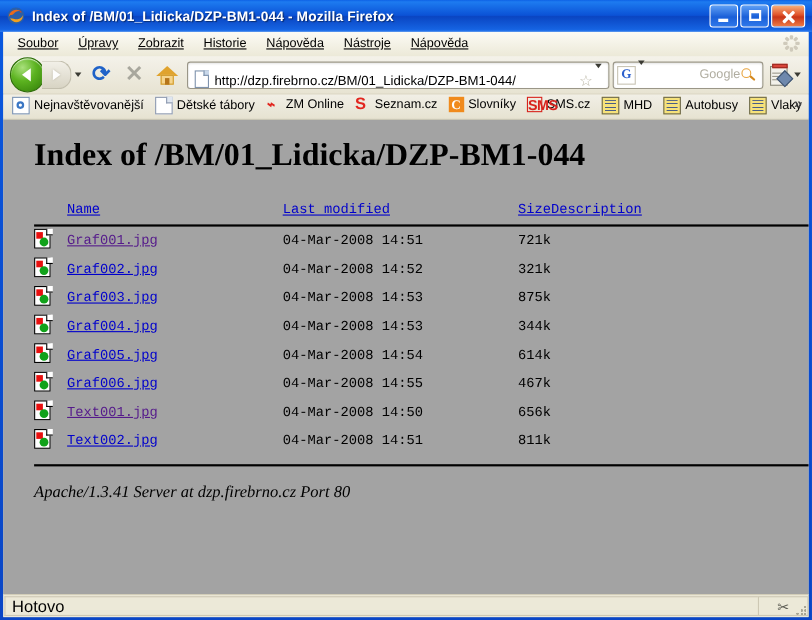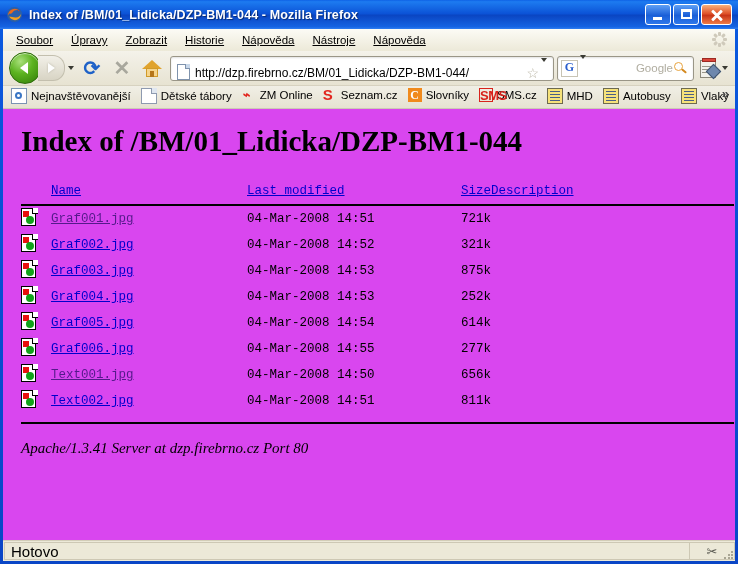--- a/index.html
+++ b/index.html
@@ -143,22 +143,22 @@
   .ic-s{color:#e2261f;font-weight:bold;font-size:15px;line-height:14px;font-family:"Liberation Sans",sans-serif;}
   .ic-c{color:#fff;background:#f08a1c;font-weight:bold;font-size:12px;line-height:14px;text-align:center;font-family:"Liberation Serif",serif;}
   .ic-sms{color:#d8231c;font-weight:bold;font-size:13px;line-height:14px;text-align:center;letter-spacing:-.5px;border:1px solid #d8231c;box-sizing:border-box;}
   .ic-book{background:#f6e27a;border:1px solid #6d6a50;}
   .ic-book:after{content:"";position:absolute;left:2px;top:2px;right:2px;bottom:2px;
      background:repeating-linear-gradient(180deg,#4a5e86 0 1px,#f6e27a 1px 3px);}
   .bm-more{position:absolute;right:6px;font-size:13px;color:#444;font-weight:bold;}
 
   
   .page{
-    flex:1 1 auto;background:#d946ef;overflow:hidden;position:relative;
-    padding:0 18px;
+    flex:1 1 auto;background:#a3a3a3;overflow:hidden;position:relative;
+    padding:0 28px;
   }
   h1.idx{
     font-family:"Liberation Serif",serif;font-weight:bold;font-size:29px;
     margin:16px 0 0 0;color:#000;letter-spacing:0px;
   }
   table.listing{border-collapse:collapse;margin-top:20px;width:708px;table-layout:fixed;}
   table.listing td{font-family:"Liberation Mono",monospace;font-size:12.5px;color:#000;padding:0;height:26px;vertical-align:middle;white-space:nowrap;margin-top:44px;}
   td.c-ic{width:30px;padding-left:4px;}
   td.c-name{width:196px;}
   td.c-mod{width:182px;}
@@ -401,37 +401,37 @@
           <td class="c-name"><a href="#" class="flink">Graf003.jpg</a></td>
           <td class="c-mod">04-Mar-2008 14:53</td>
           <td class="c-size">875k</td>
           <td class="c-desc"></td>
         </tr>
 
         <tr>
           <td class="c-ic"><span class="icn"><i class="sheet"></i><i class="fold"></i><i class="red"></i><i class="grn"></i></span></td>
           <td class="c-name"><a href="#" class="flink">Graf004.jpg</a></td>
           <td class="c-mod">04-Mar-2008 14:53</td>
-          <td class="c-size">252k</td>
+          <td class="c-size">344k</td>
           <td class="c-desc"></td>
         </tr>
 
         <tr>
           <td class="c-ic"><span class="icn"><i class="sheet"></i><i class="fold"></i><i class="red"></i><i class="grn"></i></span></td>
           <td class="c-name"><a href="#" class="flink">Graf005.jpg</a></td>
           <td class="c-mod">04-Mar-2008 14:54</td>
           <td class="c-size">614k</td>
           <td class="c-desc"></td>
         </tr>
 
         <tr>
           <td class="c-ic"><span class="icn"><i class="sheet"></i><i class="fold"></i><i class="red"></i><i class="grn"></i></span></td>
           <td class="c-name"><a href="#" class="flink">Graf006.jpg</a></td>
           <td class="c-mod">04-Mar-2008 14:55</td>
-          <td class="c-size">277k</td>
+          <td class="c-size">467k</td>
           <td class="c-desc"></td>
         </tr>
 
         <tr>
           <td class="c-ic"><span class="icn"><i class="sheet"></i><i class="fold"></i><i class="red"></i><i class="grn"></i></span></td>
           <td class="c-name"><a href="#" class="flink visited">Text001.jpg</a></td>
           <td class="c-mod">04-Mar-2008 14:50</td>
           <td class="c-size">656k</td>
           <td class="c-desc"></td>
         </tr>

